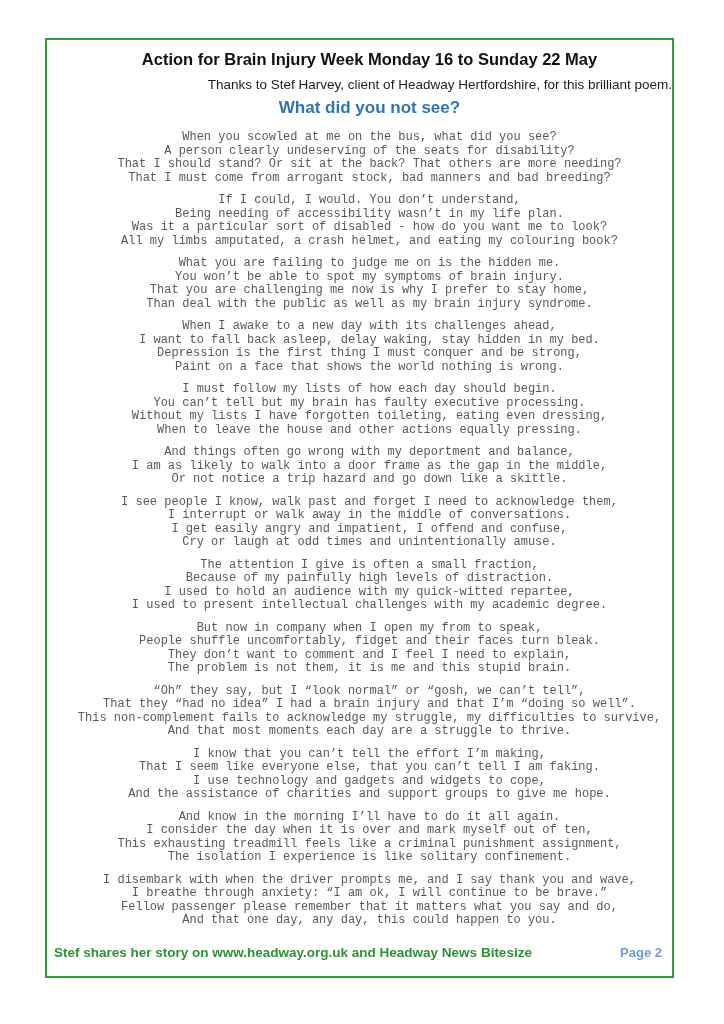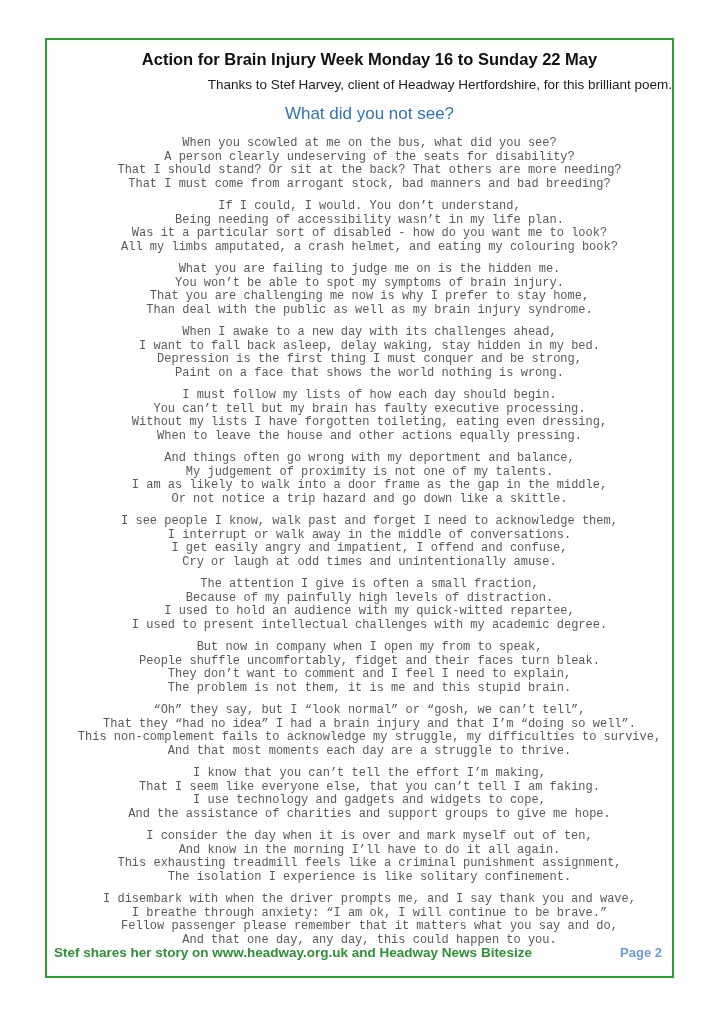--- a/index.html
+++ b/index.html
@@ -37,25 +37,25 @@
     line-height: 20px;
   }
   .subtitle {
     margin-top: 7px;
     font-size: 13.5px;
     color: #1c1c1c;
     line-height: 17px;
     text-align: right;
   }
   .poem-title {
-    margin-top: 10px;
+    margin-top: 4px;
     font-size: 17px;
     color: var(--title-blue);
     line-height: 21px;
-    font-weight: normal;
+    font-weight: bold;
   }
   .poem {
     margin-top: 13px;
     font-size: 12px;
     line-height: 13.5px;
     color: var(--poem-gray);
   }
   .stanza { margin-bottom: 9px; }
   .line { margin: 0; font-family: Liberation Mono, monospace; }
   .footer {
@@ -111,21 +111,20 @@
         <p class="line">Paint on a face that shows the world nothing is wrong.</p>
       </div>
       <div class="stanza">
         <p class="line">I must follow my lists of how each day should begin.</p>
         <p class="line">You can’t tell but my brain has faulty executive processing.</p>
         <p class="line">Without my lists I have forgotten toileting, eating even dressing,</p>
         <p class="line">When to leave the house and other actions equally pressing.</p>
       </div>
       <div class="stanza">
         <p class="line">And things often go wrong with my deportment and balance,</p>
-        <p class="line">My judgement of proximity is not one of my talents.</p>
         <p class="line">I am as likely to walk into a door frame as the gap in the middle,</p>
         <p class="line">Or not notice a trip hazard and go down like a skittle.</p>
       </div>
       <div class="stanza">
         <p class="line">I see people I know, walk past and forget I need to acknowledge them,</p>
         <p class="line">I interrupt or walk away in the middle of conversations.</p>
         <p class="line">I get easily angry and impatient, I offend and confuse,</p>
         <p class="line">Cry or laugh at odd times and unintentionally amuse.</p>
       </div>
       <div class="stanza">
@@ -146,22 +145,22 @@
         <p class="line">This non-complement fails to acknowledge my struggle, my difficulties to survive,</p>
         <p class="line">And that most moments each day are a struggle to thrive.</p>
       </div>
       <div class="stanza">
         <p class="line">I know that you can’t tell the effort I’m making,</p>
         <p class="line">That I seem like everyone else, that you can’t tell I am faking.</p>
         <p class="line">I use technology and gadgets and widgets to cope,</p>
         <p class="line">And the assistance of charities and support groups to give me hope.</p>
       </div>
       <div class="stanza">
+        <p class="line">And know in the morning I’ll have to do it all again.</p>
         <p class="line">I consider the day when it is over and mark myself out of ten,</p>
-        <p class="line">And know in the morning I’ll have to do it all again.</p>
         <p class="line">This exhausting treadmill feels like a criminal punishment assignment,</p>
         <p class="line">The isolation I experience is like solitary confinement.</p>
       </div>
       <div class="stanza">
         <p class="line">I disembark with when the driver prompts me, and I say thank you and wave,</p>
         <p class="line">I breathe through anxiety: “I am ok, I will continue to be brave.”</p>
         <p class="line">Fellow passenger please remember that it matters what you say and do,</p>
         <p class="line">And that one day, any day, this could happen to you.</p>
       </div>
     </div>

